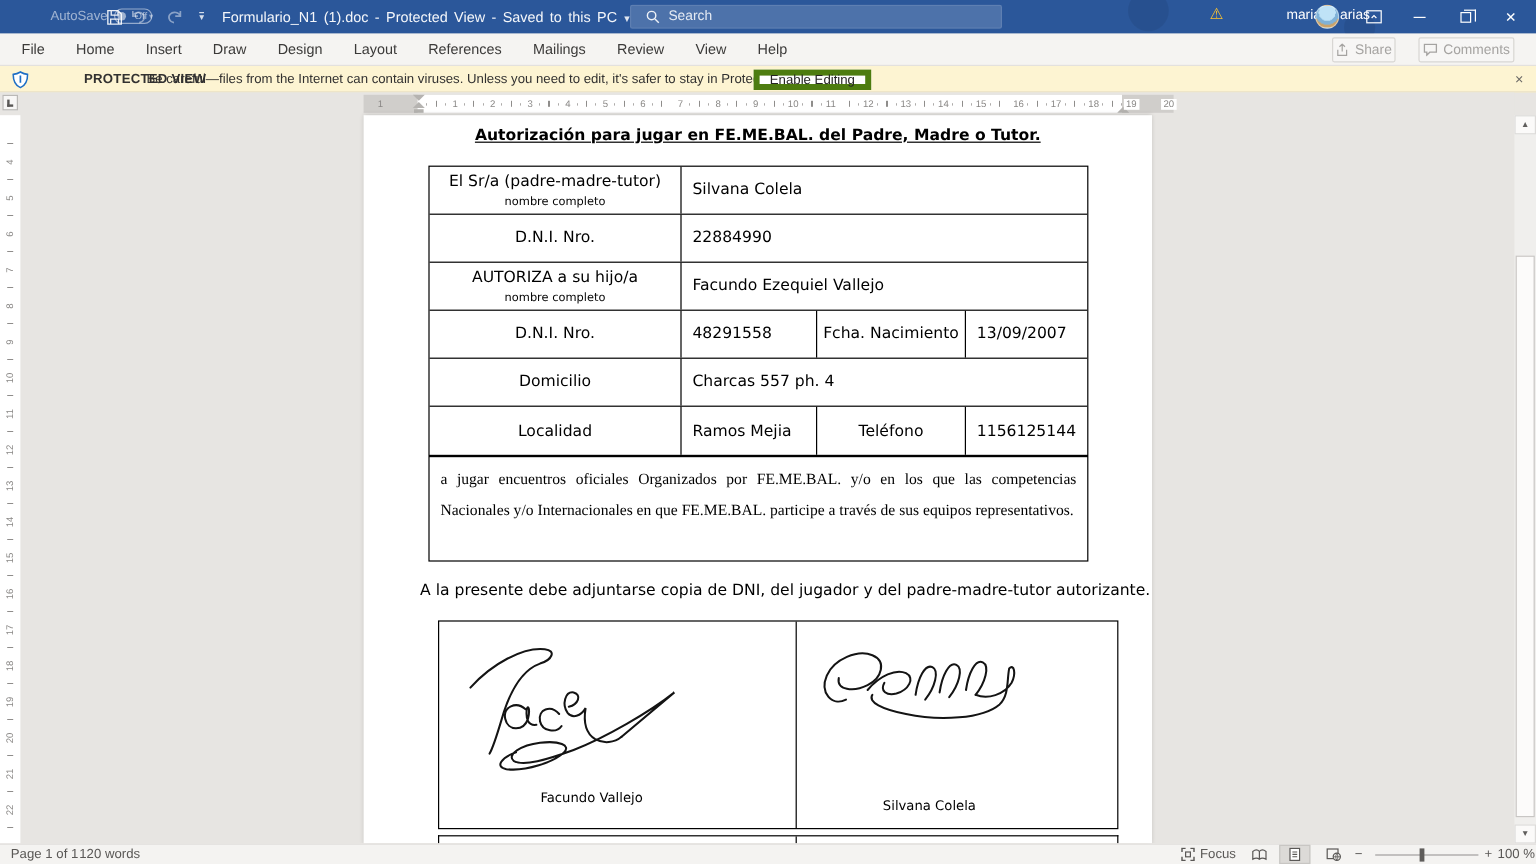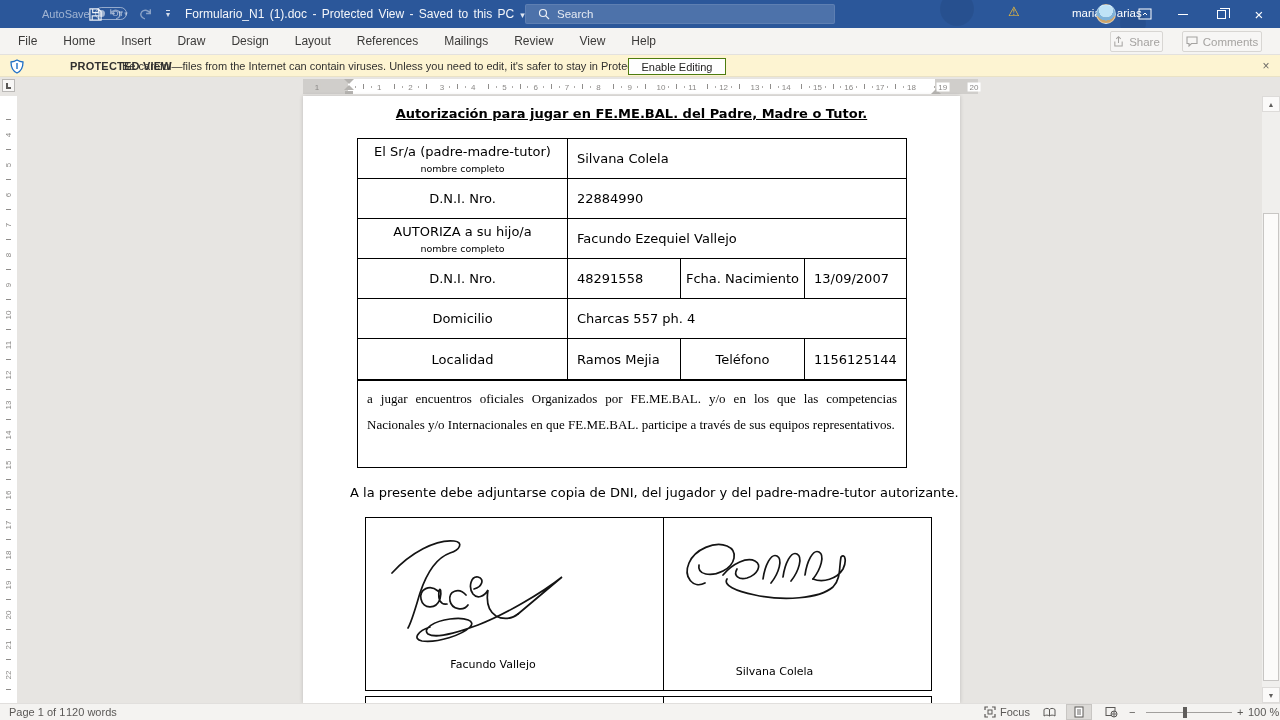--- a/index.html
+++ b/index.html
@@ -33,21 +33,21 @@
   .tabs { display:flex; padding-left:5px; height:100%; align-items:center; }
   .rtab { padding:0 13px; font-size:12px; color:#3b3a39; line-height:27px; white-space:nowrap; }
   .rbtn { position:absolute; top:3px; height:21px; border:1px solid #d8d6d3; border-radius:2px; background:#f7f6f5; color:#a5a3a1; font-size:11.5px; display:flex; align-items:center; justify-content:center; gap:5px; }
   .rbtn svg { display:block; }
 
   
   .msgbar { position:absolute; left:0; top:55px; width:1280px; height:22px; background:#fdf4d2; border-bottom:1px solid #eae2c6; display:flex; align-items:center; }
   .msg-shield { position:absolute; left:10px; top:4px; }
   .msg-badge { position:absolute; left:30px; top:5px; font-size:11px; font-weight:bold; color:#323130; letter-spacing:.2px;margin-left:40px; }
   .msg-text { position:absolute; left:122px; top:5px; font-size:11px; color:#323130; }
-  .msg-btn { position:absolute; left:628px; top:3px; width:98px; height:17px; background:#fefefe; border:1px solid #4d7c0f; font-size:11px; color:#252423; display:flex; align-items:center; justify-content:center; }
+  .msg-btn { position:absolute; left:628px; top:3px; width:98px; height:17px; background:#fefefe; border:5px solid #4d7c0f; font-size:11px; color:#252423; display:flex; align-items:center; justify-content:center; }
   .msg-close { position:absolute; left:1258px; top:3px; width:16px; height:16px; font-size:12px; color:#6b6966; display:flex; align-items:center; justify-content:center; }
 
   
   .docarea { position:absolute; left:0; top:77px; width:1262px; height:626px; background:#e7e5e2; overflow:hidden; }
   .tabsel { position:absolute; left:2px; top:2px; width:13px; height:13px; background:#f8f7f6; border:1px solid #bab8b6; }
   .tabsel i { position:absolute; left:3px; top:3px; width:5px; height:6px; border-left:2px solid #5a5856; border-bottom:2px solid #5a5856; }
 
   .hruler { position:absolute; left:303px; top:2px; width:675px; height:15px; background:#d0cecb; }
   .hwhite { position:absolute; left:45px; top:0; width:587px; height:100%; background:#fff; }
   .hwhite::before { content:""; position:absolute; inset:0;

